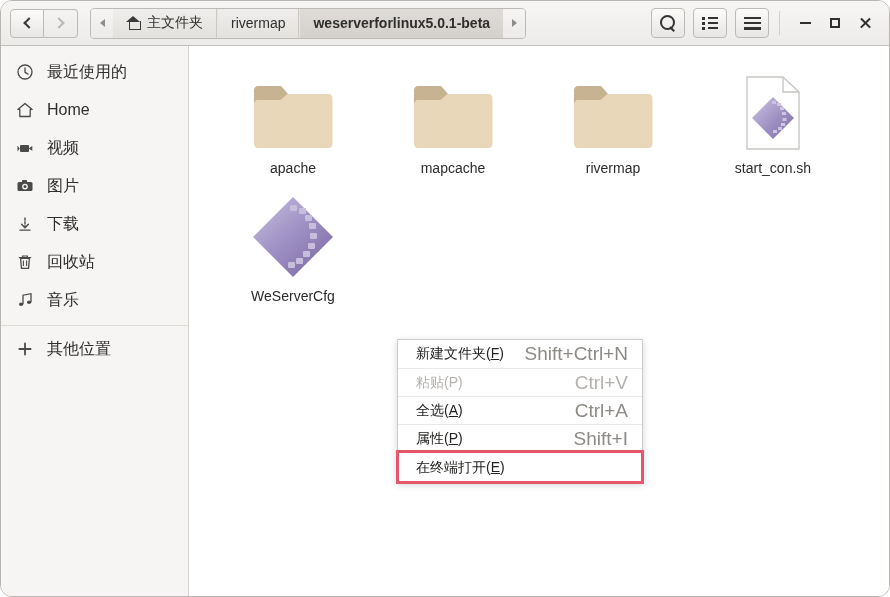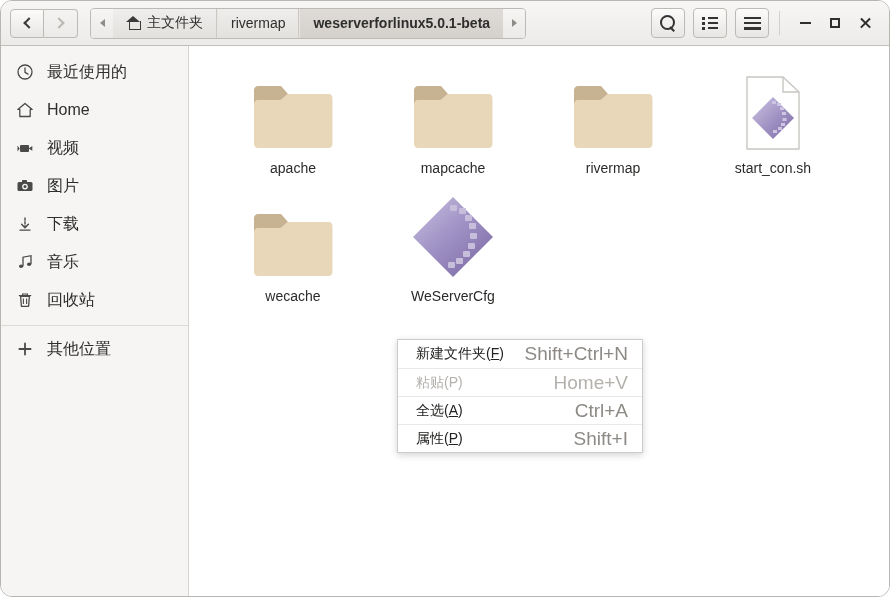--- a/index.html
+++ b/index.html
@@ -373,38 +373,38 @@
               <path d="M5.6 9.2 9 12.8l3.4-3.6" fill="none" stroke="#4a4a48" stroke-width="1.4" stroke-linecap="round" stroke-linejoin="round"></path>
               <path d="M4 15.2h10" stroke="#4a4a48" stroke-width="1.3" stroke-linecap="round"></path>
             </svg>
         </span>
         <span>下载</span>
       </div>
 
       <div class="side-item">
         <span class="side-ic">
           <svg width="18" height="18" viewBox="0 0 18 18">
-              <path d="M7 13V4.2l8-1.5V11" fill="none" stroke="#4a4a48" stroke-width="1.3"></path>
-              <ellipse cx="5.1" cy="13.2" rx="2.1" ry="1.7" fill="#4a4a48"></ellipse>
-              <ellipse cx="13.1" cy="11.2" rx="2.1" ry="1.7" fill="#4a4a48"></ellipse>
-            </svg>
-        </span>
-        <span>音乐</span>
-      </div>
-
-      <div class="side-item">
-        <span class="side-ic">
-          <svg width="18" height="18" viewBox="0 0 18 18">
               <path d="M3.3 4.6h11.4" stroke="#4a4a48" stroke-width="1.3" stroke-linecap="round"></path>
               <path d="M6.6 4.4V3h4.8v1.4" fill="none" stroke="#4a4a48" stroke-width="1.2"></path>
               <path d="M4.6 5.3h8.8l-.8 10H5.4z" fill="none" stroke="#4a4a48" stroke-width="1.3" stroke-linejoin="round"></path>
               <path d="M7.4 7.6v5.4M10.6 7.6v5.4" stroke="#4a4a48" stroke-width="1.1"></path>
             </svg>
         </span>
         <span>回收站</span>
+      </div>
+
+      <div class="side-item">
+        <span class="side-ic">
+          <svg width="18" height="18" viewBox="0 0 18 18">
+              <path d="M7 13V4.2l8-1.5V11" fill="none" stroke="#4a4a48" stroke-width="1.3"></path>
+              <ellipse cx="5.1" cy="13.2" rx="2.1" ry="1.7" fill="#4a4a48"></ellipse>
+              <ellipse cx="13.1" cy="11.2" rx="2.1" ry="1.7" fill="#4a4a48"></ellipse>
+            </svg>
+        </span>
+        <span>音乐</span>
       </div>
 
       <div class="side-sep"></div>
 
       <div class="side-item">
         <span class="side-ic">
           <svg width="18" height="18" viewBox="0 0 18 18">
               <path d="M9 3.4v11.2M3.4 9h11.2" stroke="#4a4a48" stroke-width="1.8" stroke-linecap="round"></path>
             </svg>
         </span>
@@ -470,29 +470,20 @@
                     <rect x="8" y="5" width="4" height="3"></rect>
                   <rect x="5" y="9" width="4" height="3"></rect>
                     <rect x="0" y="12" width="4" height="3"></rect>
                 </g>
               </g>
             </svg>
           </div>
           <div class="label">start_con.sh</div>
         </div>
 
-        <div class="item">
-          <div class="thumb">
-            <svg width="88" height="72" viewBox="0 0 88 72">
-                <path d="M5 10c0-2.2 1.8-4 4-4h23l7 8h40c2.2 0 4 1.8 4 4v12H5z" fill="#c7b392"></path>
-                <path d="M5 24c0-2.2 1.8-4 4-4h22.5l7-6h41c2.2 0 4 1.8 4 4v46c0 2.2-1.8 4-4 4H9c-2.2 0-4-1.8-4-4z" fill="#e8d7b8"></path>
-              </svg>
-          </div>
-          <div class="label">wecache</div>
-        </div>
 
         <div class="item">
           <div class="thumb">
             <svg width="86" height="86" viewBox="0 0 86 86">
               <defs>
                 <linearGradient id="pg2" x1="0" y1="0" x2="0.9" y2="1">
                   <stop offset="0%" stop-color="#cbc3e0"></stop>
                     <stop offset="45%" stop-color="#a295c7"></stop>
                     <stop offset="100%" stop-color="#7b68a4"></stop>
                 </linearGradient>
@@ -521,31 +512,35 @@
 
       <div class="ctxmenu">
 
         <div class="mi">
           <span class="mlabel"><span>新建文件夹(</span><u>F</u><span>)</span></span>
           <span class="maccel">Shift+Ctrl+N</span>
         </div>
 
         <div class="mi disabled">
           <span class="mlabel"><span>粘贴(P</span><span>)</span></span>
-          <span class="maccel">Home+V</span>
+          <span class="maccel">Ctrl+V</span>
         </div>
 
         <div class="mi">
           <span class="mlabel"><span>全选(</span><u>A</u><span>)</span></span>
           <span class="maccel">Ctrl+A</span>
         </div>
 
         <div class="mi">
           <span class="mlabel"><span>属性(</span><u>P</u><span>)</span></span>
           <span class="maccel">Shift+I</span>
         </div>
 
+        <div class="mi highlighted">
+          <span class="mlabel"><span>在终端打开(</span><u>E</u><span>)</span></span>
+          <span class="maccel"></span>
+        </div>
 
       </div>
 
     </div>
   </div>
 </div>
 
 </body></html>

